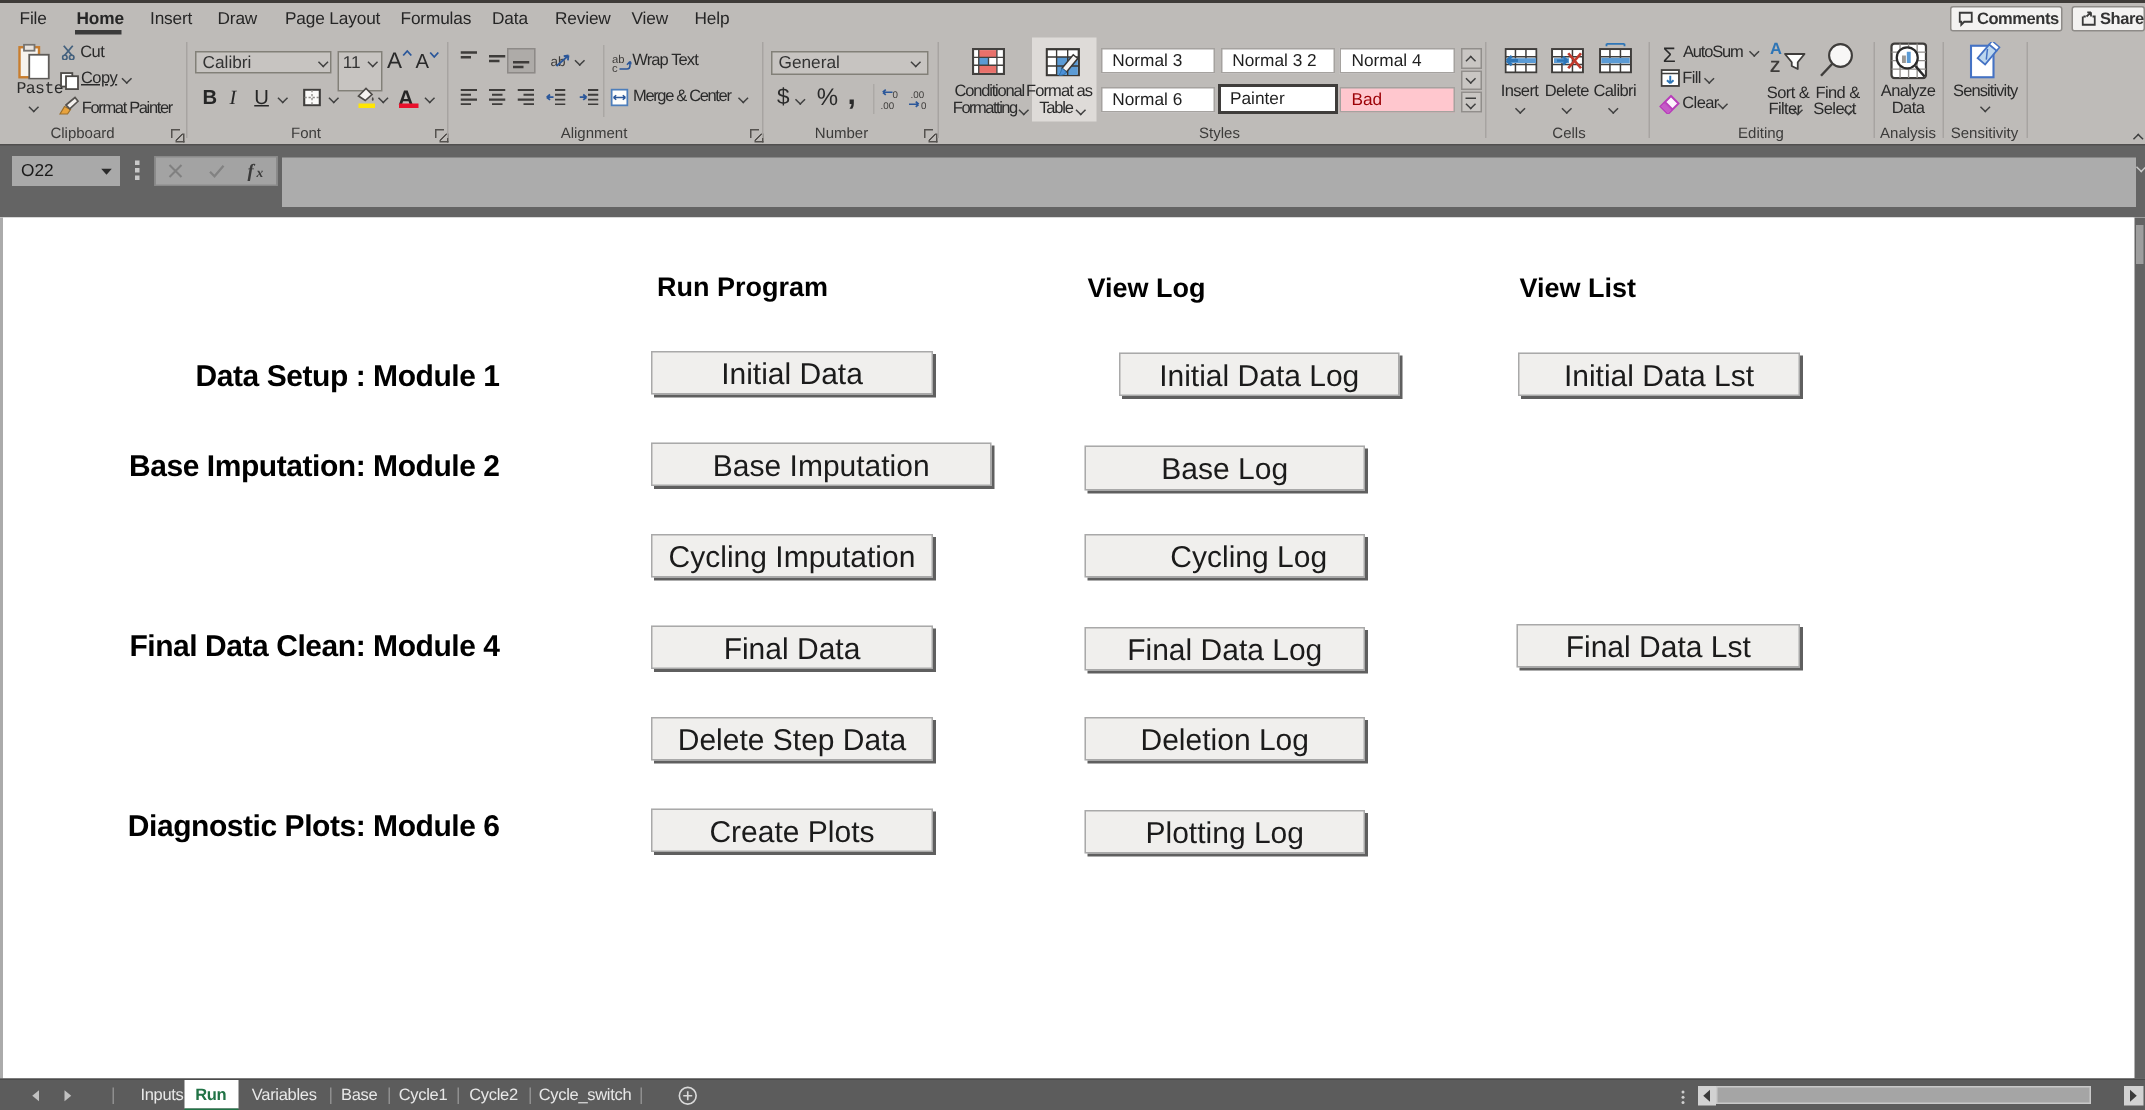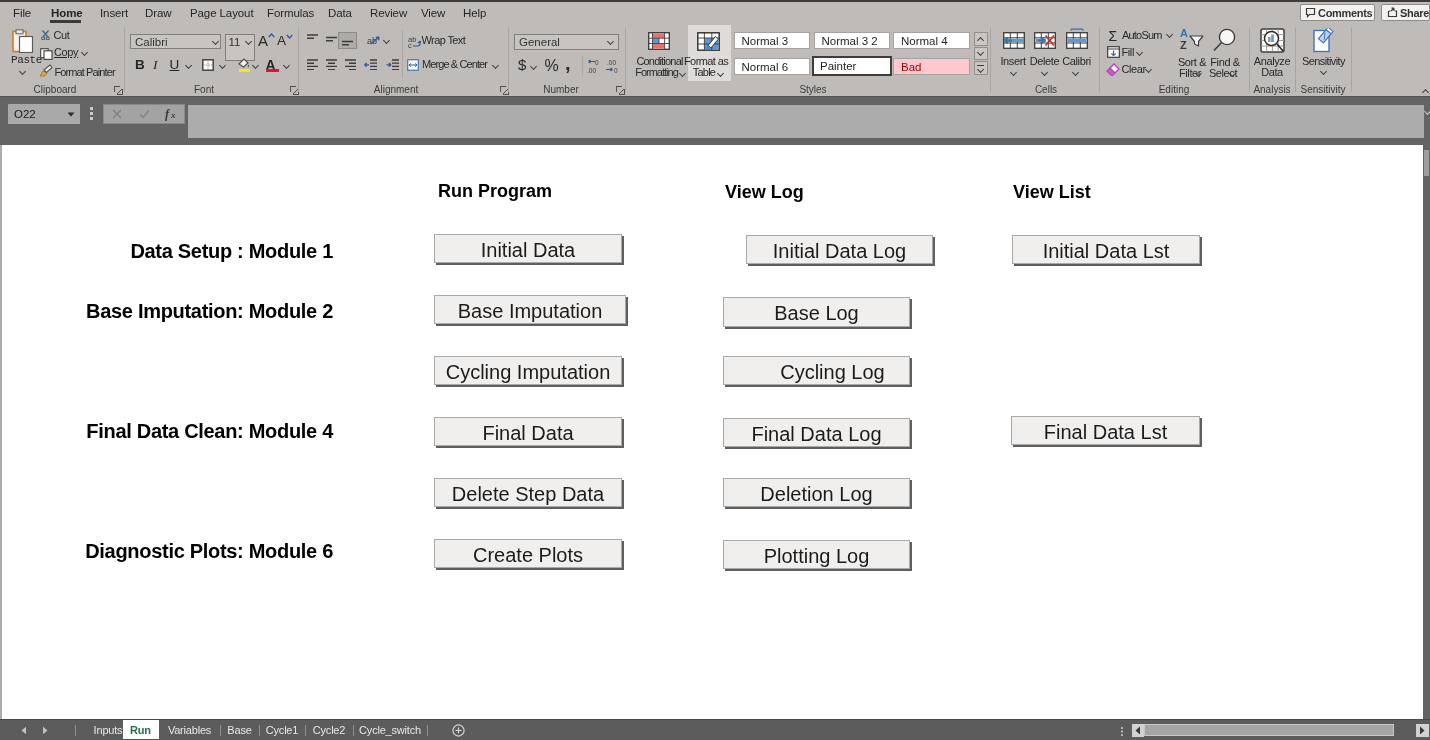--- a/index.html
+++ b/index.html
@@ -371,21 +371,21 @@
     <span class="hdr" style="left:438px; top:36px;">Run Program</span>
     <span class="hdr" style="left:725px; top:37px;">View Log</span>
     <span class="hdr" style="left:1013px; top:37px;">View List</span>
 
     <span class="rowlab" style="top:95px;">Data Setup : Module 1</span>
     <span class="rowlab" style="top:155px;">Base Imputation: Module 2</span>
     <span class="rowlab" style="top:275px;">Final Data Clean: Module 4</span>
     <span class="rowlab" style="top:395px;">Diagnostic Plots: Module 6</span>
 
     <div class="btn" style="left:434px; top:89px;  width:188px; height:29px;">Initial Data</div>
-    <div class="btn" style="left:434px; top:150px; width:192px; height:29px;">Base Imputation</div>
+    <div class="btn" style="left:434px; top:150px; width:227px; height:29px;">Base Imputation</div>
     <div class="btn" style="left:434px; top:211px; width:188px; height:29px;">Cycling Imputation</div>
     <div class="btn" style="left:434px; top:272px; width:188px; height:29px;">Final Data</div>
     <div class="btn" style="left:434px; top:333px; width:188px; height:29px;">Delete Step Data</div>
     <div class="btn" style="left:434px; top:394px; width:188px; height:29px;">Create Plots</div>
 
     <div class="btn" style="left:723px; top:90px;  width:187px; height:29px;margin-left:23px;">Initial Data Log</div>
     <div class="btn" style="left:723px; top:152px; width:187px; height:30px;">Base Log</div>
     <div class="btn" style="left:723px; top:211px; width:187px; height:29px;padding-left:32px;">Cycling Log</div>
     <div class="btn" style="left:723px; top:273px; width:187px; height:29px;">Final Data Log</div>
     <div class="btn" style="left:723px; top:333px; width:187px; height:29px;">Deletion Log</div>

